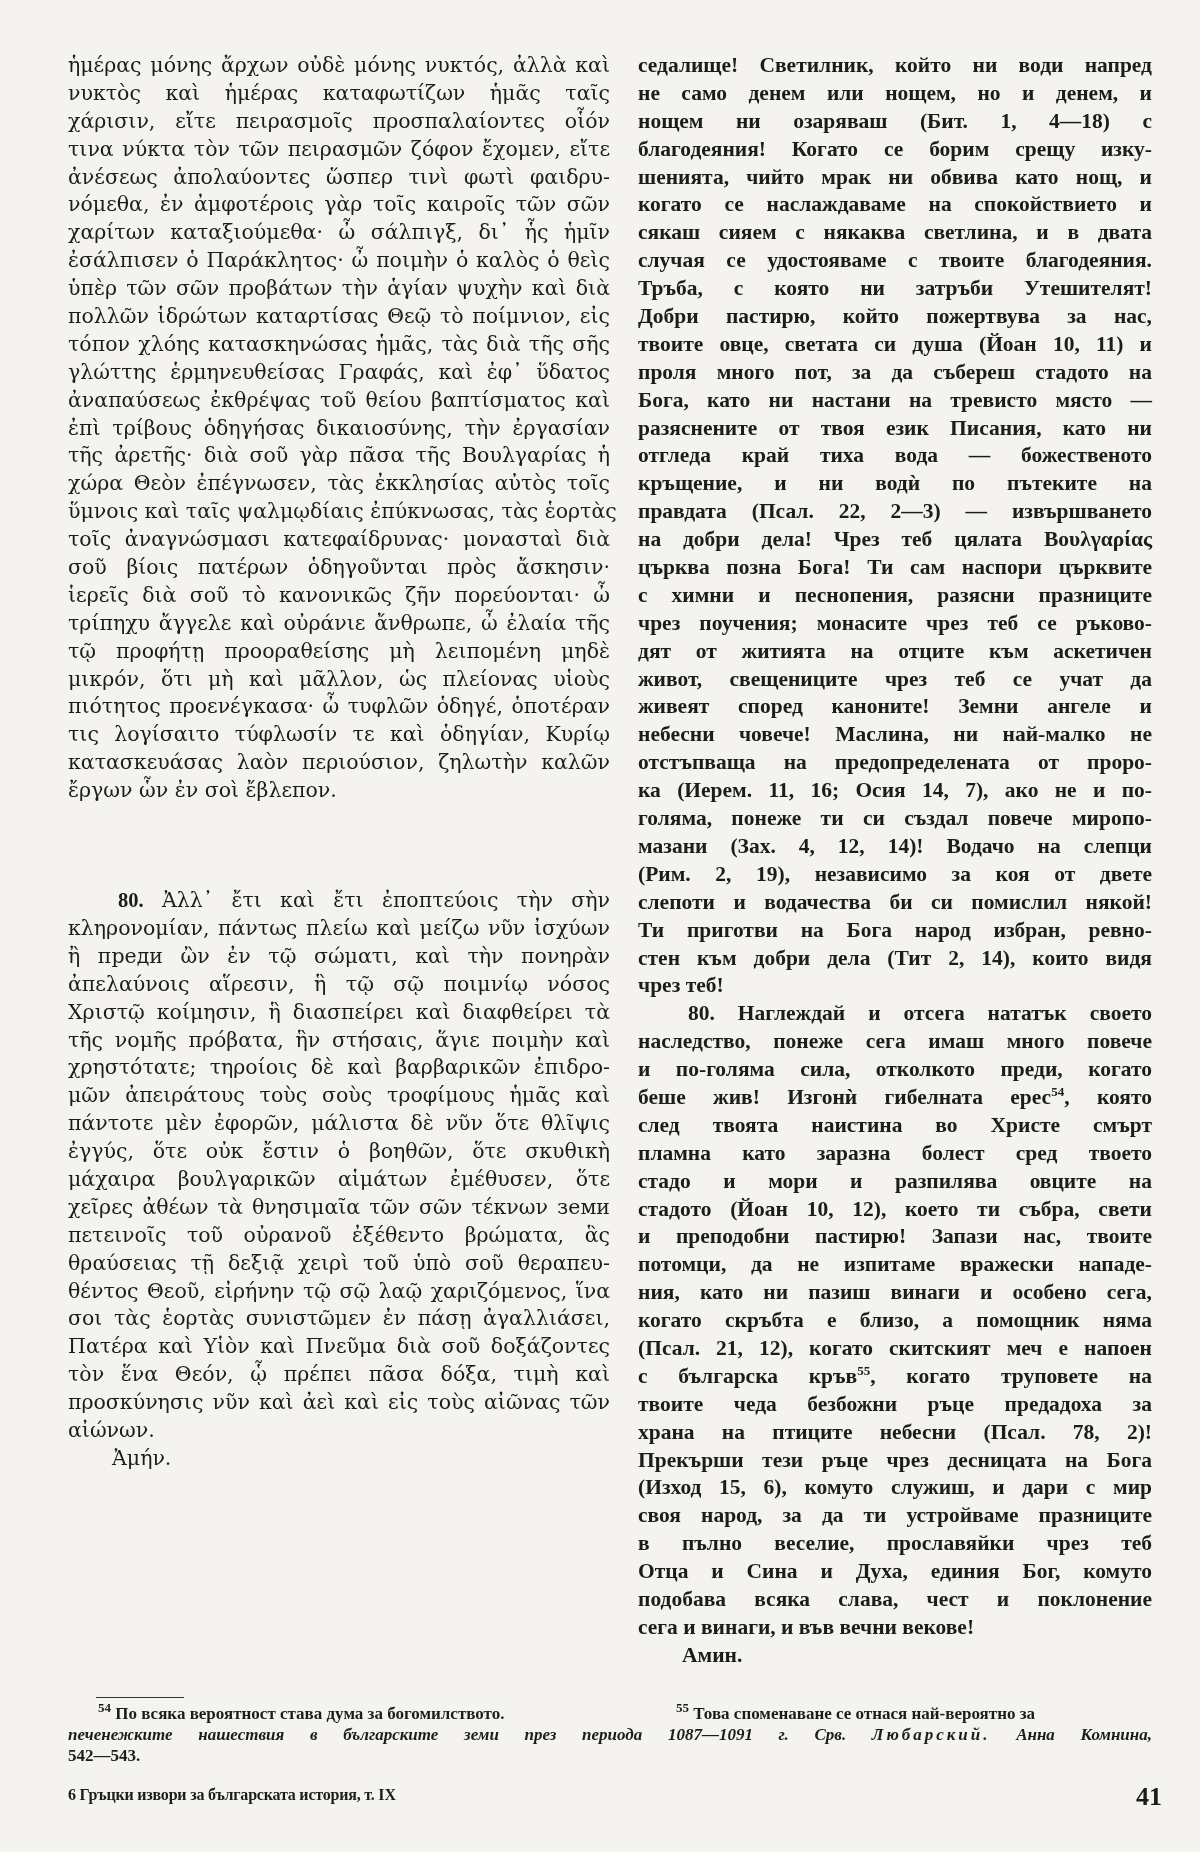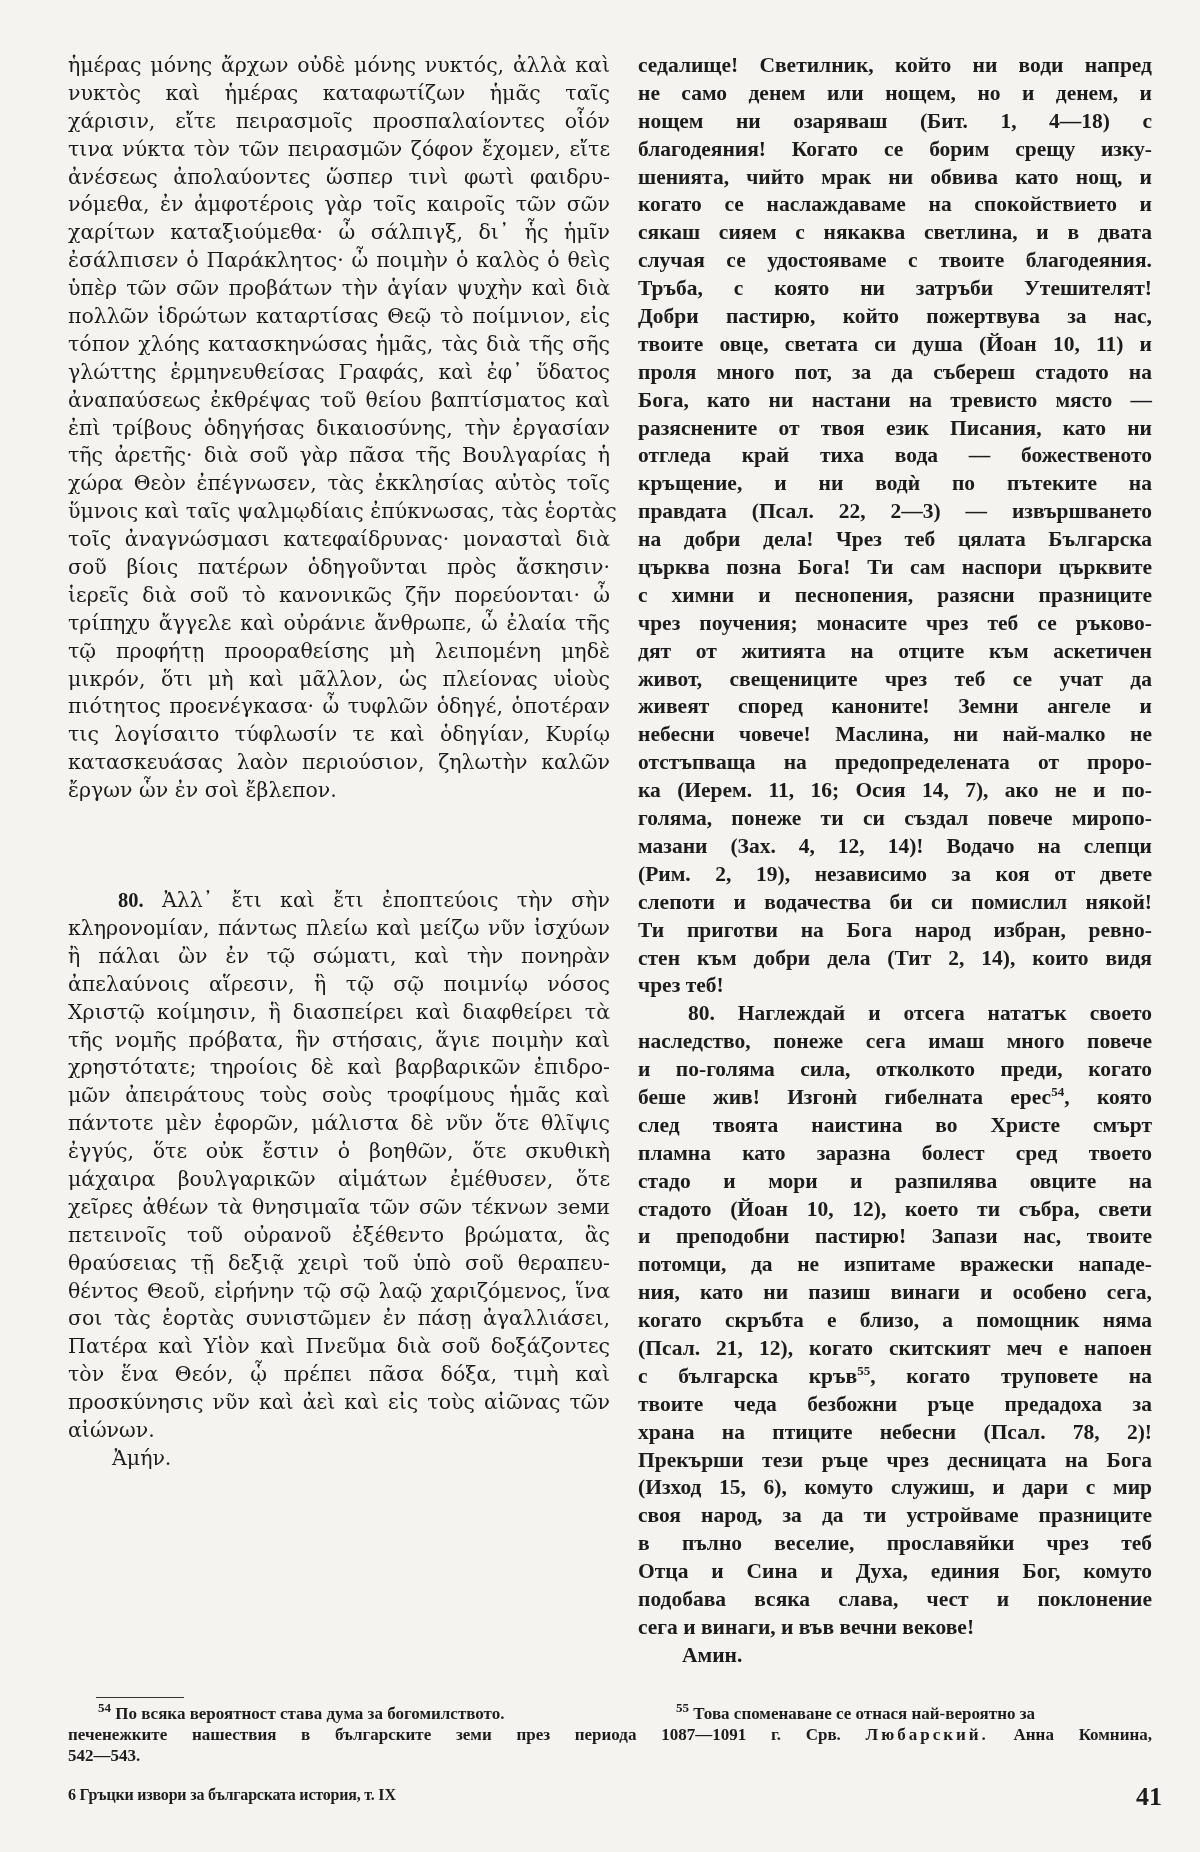--- a/index.html
+++ b/index.html
@@ -48,21 +48,21 @@
   }
   .footnotes {
     position: absolute; left: 68px; top: 1703px; width: 1084px;
     font-family: "Liberation Serif", serif; font-weight: bold;
     font-size: 17px; line-height: 21px;
   }
   .fn-line { display: block; white-space: nowrap; }
   .fn-row1 { position: relative; height: 21px; }
   .fn-row1 .fn54 { position: absolute; left: 30px; }
   .fn-row1 .fn55 { position: absolute; left: 608px; }
-  .fn-row2 { text-align: justify; text-align-last: justify; }
+  .fn-row2 { text-align: justify; text-align-last: justify; font-style: italic; }
   .footer {
     position: absolute; top: 1786px; left: 68px; width: 1094px;
     font-family: "Liberation Serif", serif; font-weight: bold;
   }
   .footer .sig { font-size: 16px; letter-spacing: -0.2px; }
   .footer .pagenum { position: absolute; right: 0; top: -4px; font-size: 26px; }
   .spaced { letter-spacing: 3px; }
 </style>
 </head>
 <body>
@@ -96,21 +96,21 @@
         <span class="line">μικρόν, ὅτι μὴ καὶ μᾶλλον, ὡς πλείονας υἱοὺς</span>
         <span class="line">πιότητος προενέγκασα· ὦ τυφλῶν ὁδηγέ, ὁποτέραν</span>
         <span class="line">τις λογίσαιτο τύφλωσίν τε καὶ ὁδηγίαν, Κυρίῳ</span>
         <span class="line">κατασκευάσας λαὸν περιούσιον, ζηλωτὴν καλῶν</span>
         <span class="line last">ἔργων ὧν ἐν σοὶ ἔβλεπον.</span>
       </div>
     <div class="gap"></div>
     <span class="line indent"><span class="num">80.</span> <span>Ἀλλ᾿ ἔτι καὶ ἔτι ἐποπτεύοις τὴν σὴν</span></span>
     <div id="g-p2">
         <span class="line">κληρονομίαν, πάντως πλείω καὶ μείζω νῦν ἰσχύων</span>
-        <span class="line">ἢ πάλαι ὢν ἐν τῷ σώματι, καὶ τὴν πονηρὰν</span>
+        <span class="line">ἢ преди ὢν ἐν τῷ σώματι, καὶ τὴν πονηρὰν</span>
         <span class="line">ἀπελαύνοις αἵρεσιν, ἣ τῷ σῷ ποιμνίῳ νόσος</span>
         <span class="line">Χριστῷ κοίμησιν, ἣ διασπείρει καὶ διαφθείρει τὰ</span>
         <span class="line">τῆς νομῆς πρόβατα, ἣν στήσαις, ἅγιε ποιμὴν καὶ</span>
         <span class="line">χρηστότατε; τηροίοις δὲ καὶ βαρβαρικῶν ἐπιδρο-</span>
         <span class="line">μῶν ἀπειράτους τοὺς σοὺς τροφίμους ἡμᾶς καὶ</span>
         <span class="line">πάντοτε μὲν ἐφορῶν, μάλιστα δὲ νῦν ὅτε θλῖψις</span>
         <span class="line">ἐγγύς, ὅτε οὐκ ἔστιν ὁ βοηθῶν, ὅτε σκυθικὴ</span>
         <span class="line">μάχαιρα βουλγαρικῶν αἱμάτων ἐμέθυσεν, ὅτε</span>
         <span class="line">χεῖρες ἀθέων τὰ θνησιμαῖα τῶν σῶν τέκνων земи</span>
         <span class="line">πετεινοῖς τοῦ οὐρανοῦ ἐξέθεντο βρώματα, ἃς</span>
@@ -137,21 +137,21 @@
         <span class="line">случая се удостояваме с твоите благодеяния.</span>
         <span class="line">Тръба, с която ни затръби Утешителят!</span>
         <span class="line">Добри пастирю, който пожертвува за нас,</span>
         <span class="line">твоите овце, светата си душа (Йоан 10, 11) и</span>
         <span class="line">проля много пот, за да събереш стадото на</span>
         <span class="line">Бога, като ни настани на тревисто място —</span>
         <span class="line">разясненитe от твоя език Писания, като ни</span>
         <span class="line">отглeда край тиха вода — божественото</span>
         <span class="line">кръщение, и ни водѝ по пътеките на</span>
         <span class="line">правдата (Псал. 22, 2—3) — извършването</span>
-        <span class="line">на добри дела! Чрез теб цялата Българска</span>
+        <span class="line">на добри дела! Чрез теб цялата Βουλγαρίας</span>
         <span class="line">църква позна Бога! Ти сам наспори църквите</span>
         <span class="line">с химни и песнопения, разясни празниците</span>
         <span class="line">чрез поучения; монасите чрез теб се ръково-</span>
         <span class="line">дят от житията на отците към аскетичен</span>
         <span class="line">живот, свещениците чрез теб се учат да</span>
         <span class="line">живеят според каноните! Земни ангеле и</span>
         <span class="line">небесни човече! Маслина, ни най-малко не</span>
         <span class="line">отстъпваща на предопределената от проро-</span>
         <span class="line">ка (Иерем. 11, 16; Осия 14, 7), ако не и по-</span>
         <span class="line">голяма, понеже ти си създал повече миропо-</span>

